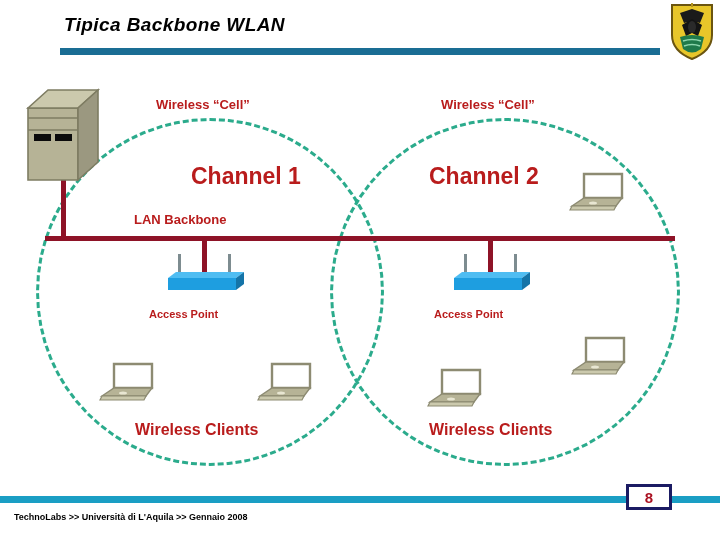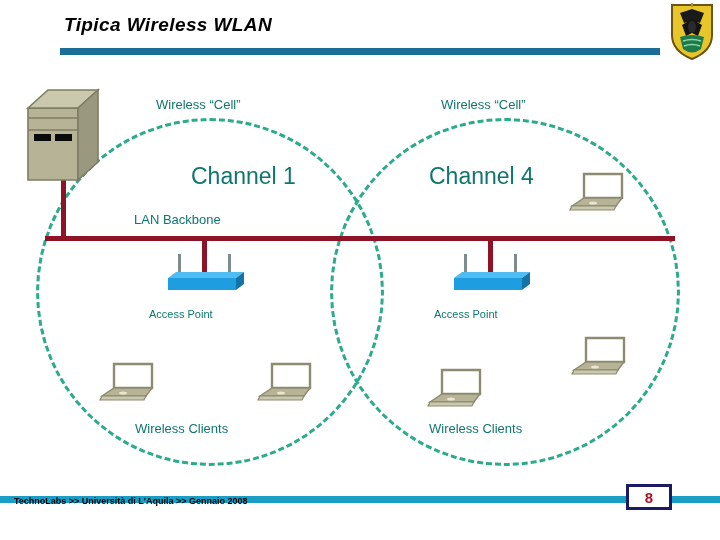--- a/index.html
+++ b/index.html
@@ -95,29 +95,29 @@
   #ap-right-drop {
     left: 488px;
     top: 239px;
     width: 5px;
     height: 36px;
   }
 
   
   .label {
     position: absolute;
-    color: #0f766e;
+    color: #b91c1c;
     white-space: nowrap;
-    font-weight: normal;
+    font-weight: bold;
   }
   .lbl-cell   { font-size: 13px; }
   .lbl-channel{ font-size: 23px; }
   .lbl-backbone { font-size: 13px; padding-left: 39px; }
   .lbl-ap     { font-size: 11px; }
-  .lbl-clients{ font-size: 13px; }
+  .lbl-clients{ font-size: 16px; }
 
   #label-cell-left     { left: 156px; top: 97px; }
   #label-cell-right    { left: 441px; top: 97px; }
   #label-channel-left  { left: 155px; top: 163px; margin-left: 36px; }
   #label-channel-right { left: 429px; top: 163px; }
   #label-backbone      { left: 95px;  top: 212px; }
   #label-ap-left       { left: 149px; top: 308px; }
   #label-ap-right      { left: 434px; top: 308px; }
   #label-clients-left  { left: 135px; top: 421px; }
   #label-clients-right { left: 429px; top: 421px; }
@@ -148,21 +148,21 @@
     position: absolute;
     left: 0px;
     top: 496px;
     width: 720px;
     height: 7px;
     background: #1a9ec4;
   }
   #footer-text {
     position: absolute;
     left: 14px;
-    top: 496px;
+    top: 512px;
     font-size: 9px;
     color: #000000;
     font-weight: bold;
     white-space: nowrap;
   }
   #page-number-box {
     position: absolute;
     left: 626px;
     top: 484px;
     width: 46px;
@@ -179,21 +179,21 @@
     font-weight: bold;
     color: #aa1122;
     line-height: 1;
   }
 </style>
 </head>
 <body>
 
 <div id="slide">
 
-  <div id="slide-title">Tipica Wireless WLAN</div>
+  <div id="slide-title">Tipica Backbone WLAN</div>
 
   <div id="title-rule"></div>
 
   <div id="crest">
     <svg width="44" height="58" viewBox="0 0 44 58">
       <path d="M2 2 H42 V32 Q42 48 22 56 Q2 48 2 32 Z" fill="#e8c62a" stroke="#6b5510" stroke-width="2"></path>
       <path d="M22 6 L34 10 L30 20 L22 18 L14 20 L10 10 Z" fill="#1a1a1a"></path>
       <path d="M22 16 L32 22 L28 33 L22 30 L16 33 L12 22 Z" fill="#141414"></path>
       <ellipse cx="22" cy="24" rx="4" ry="6" fill="#2a2a2a"></ellipse>
       <path d="M10 34 Q22 30 34 34 L31 46 Q22 53 13 46 Z" fill="#1f7a4a"></path>
@@ -281,21 +281,21 @@
       <polygon points="16,26 54,26 48,34 4,34" fill="#b6b396" stroke="#8d8b72" stroke-width="1.4"></polygon>
       <polygon points="4,34 48,34 46,38 2,38" fill="#cbc9ad" stroke="#8d8b72" stroke-width="1.2"></polygon>
       <ellipse cx="25" cy="31" rx="4" ry="1.6" fill="#e8e6d2"></ellipse>
     </svg>
   </div>
 
   <div id="label-cell-left" class="label lbl-cell">Wireless “Cell”</div>
   <div id="label-cell-right" class="label lbl-cell">Wireless “Cell”</div>
 
   <div id="label-channel-left" class="label lbl-channel">Channel 1</div>
-  <div id="label-channel-right" class="label lbl-channel">Channel 4</div>
+  <div id="label-channel-right" class="label lbl-channel">Channel 2</div>
 
   <div id="label-backbone" class="label lbl-backbone">LAN Backbone</div>
 
   <div id="label-ap-left" class="label lbl-ap">Access Point</div>
   <div id="label-ap-right" class="label lbl-ap">Access Point</div>
 
   <div id="label-clients-left" class="label lbl-clients">Wireless Clients</div>
   <div id="label-clients-right" class="label lbl-clients">Wireless Clients</div>
 
 

